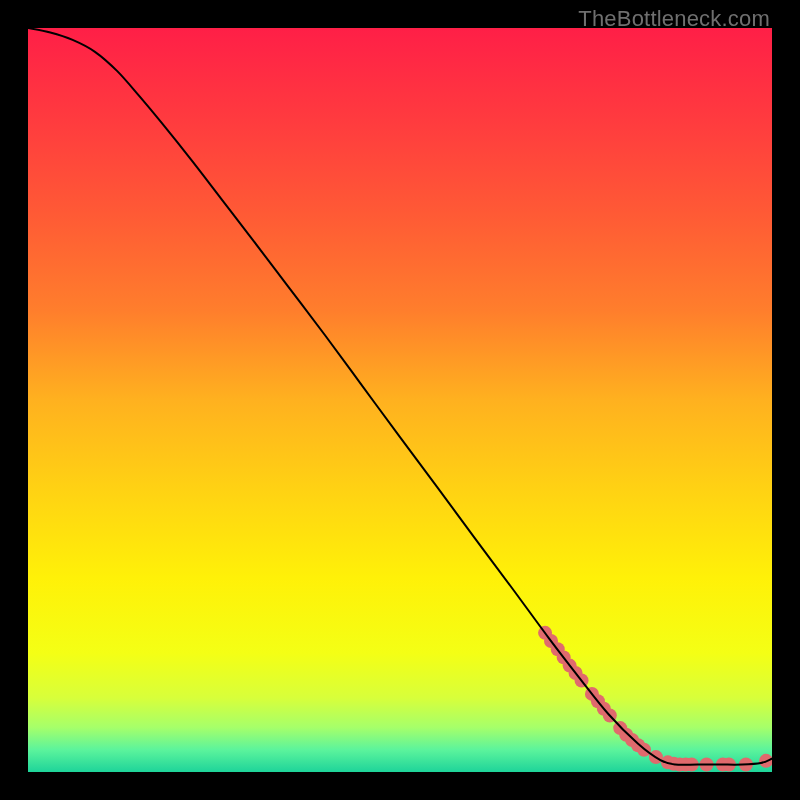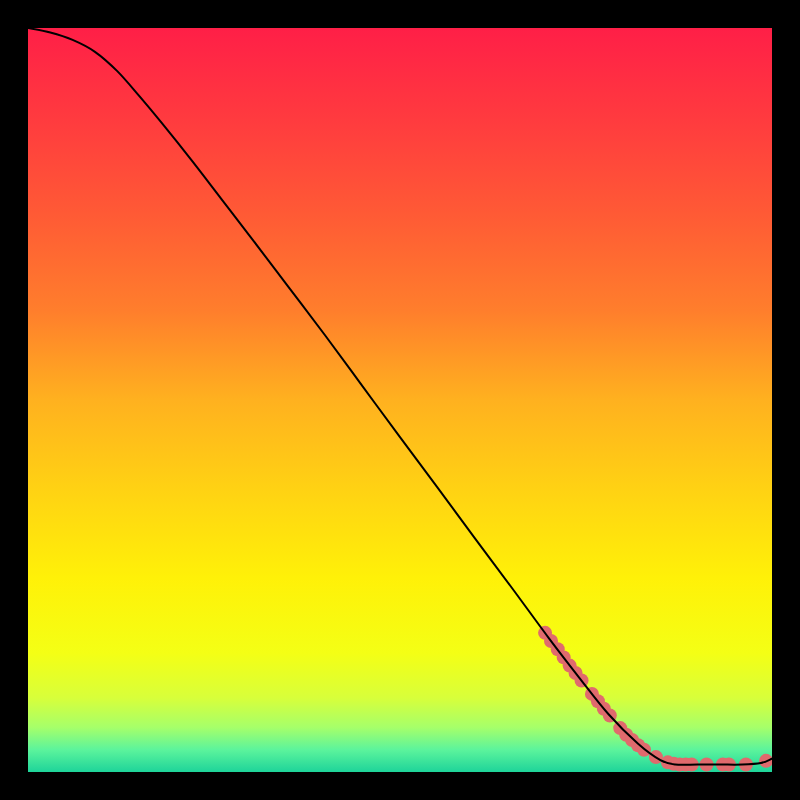--- a/index.html
+++ b/index.html
@@ -90,13 +90,14 @@
           <circle cx="678.528" cy="736.56" r="7" fill="#e06a6d"></circle>
           <circle cx="694.8960000000001" cy="736.56" r="7" fill="#e06a6d"></circle>
           <circle cx="700.8480000000001" cy="736.56" r="7" fill="#e06a6d"></circle>
           <circle cx="717.9599999999999" cy="736.56" r="7" fill="#e06a6d"></circle>
           <circle cx="738.048" cy="732.84" r="7" fill="#e06a6d"></circle>
         </g>
       <path id="curve-path" fill="none" d="M 0 0 C 3.72 0.7439999999999903, 14.879999999999999 2.4799999999999613, 22.32 4.463999999999942 C 29.76 6.447999999999922, 37.2 8.679999999999874, 44.64 11.903999999999883 C 52.08 15.127999999999892, 59.519999999999996 18.599999999999984, 66.96 23.807999999999993 C 74.39999999999999 29.016000000000002, 81.84 35.71199999999991, 89.28 43.15199999999993 C 96.72 50.59199999999995, 104.16 59.768000000000086, 111.6 68.44800000000009 C 119.03999999999999 77.1280000000001, 125.23999999999998 84.568, 133.92 95.23199999999997 C 142.6 105.89599999999994, 153.76 119.78399999999989, 163.68 132.4319999999999 C 173.60000000000002 145.0799999999999, 183.52 158.224, 193.44 171.12 C 203.35999999999999 184.01600000000002, 212.04 195.176, 223.2 209.808 C 234.35999999999999 224.44, 247.99999999999997 242.54399999999998, 260.4 258.912 C 272.79999999999995 275.28, 285.20000000000005 291.40000000000003, 297.6 308.016 C 310 324.632, 322.40000000000003 341.744, 334.8 358.608 C 347.2 375.472, 359.6 392.46, 372 409.2 C 384.4 425.94, 396.80000000000007 442.30800000000005, 409.20000000000005 459.04800000000006 C 421.6 475.78800000000007, 434 492.9, 446.4 509.64 C 458.79999999999995 526.38, 471.20000000000005 542.748, 483.6 559.488 C 496 576.2280000000001, 509.64 595.2, 520.8 610.08 C 531.9599999999999 624.96, 540.6399999999999 636.12, 550.56 648.768 C 560.48 661.416, 570.4000000000001 674.808, 580.32 685.968 C 590.24 697.1279999999999, 601.4 708.04, 610.0799999999999 715.728 C 618.7599999999999 723.4159999999999, 626.1999999999999 728.624, 632.4 732.096 C 638.6 735.568, 641.0799999999999 735.8159999999999, 647.28 736.56 C 653.48 737.304, 662.16 736.56, 669.6 736.56 C 677.0400000000001 736.56, 684.48 736.56, 691.9200000000001 736.56 C 699.3600000000001 736.56, 707.4200000000001 736.808, 714.24 736.56 C 721.06 736.3119999999999, 727.88 736.064, 732.84 735.072 C 737.8000000000001 734.08, 742.14 731.352, 744 730.608" stroke="#000000" stroke-width="2" stroke-linecap="round" stroke-linejoin="round"></path>
     </svg>
   </div>
 
+  <div class="watermark">TheBottleneck.com</div>
 </div>
 
 </body></html>

